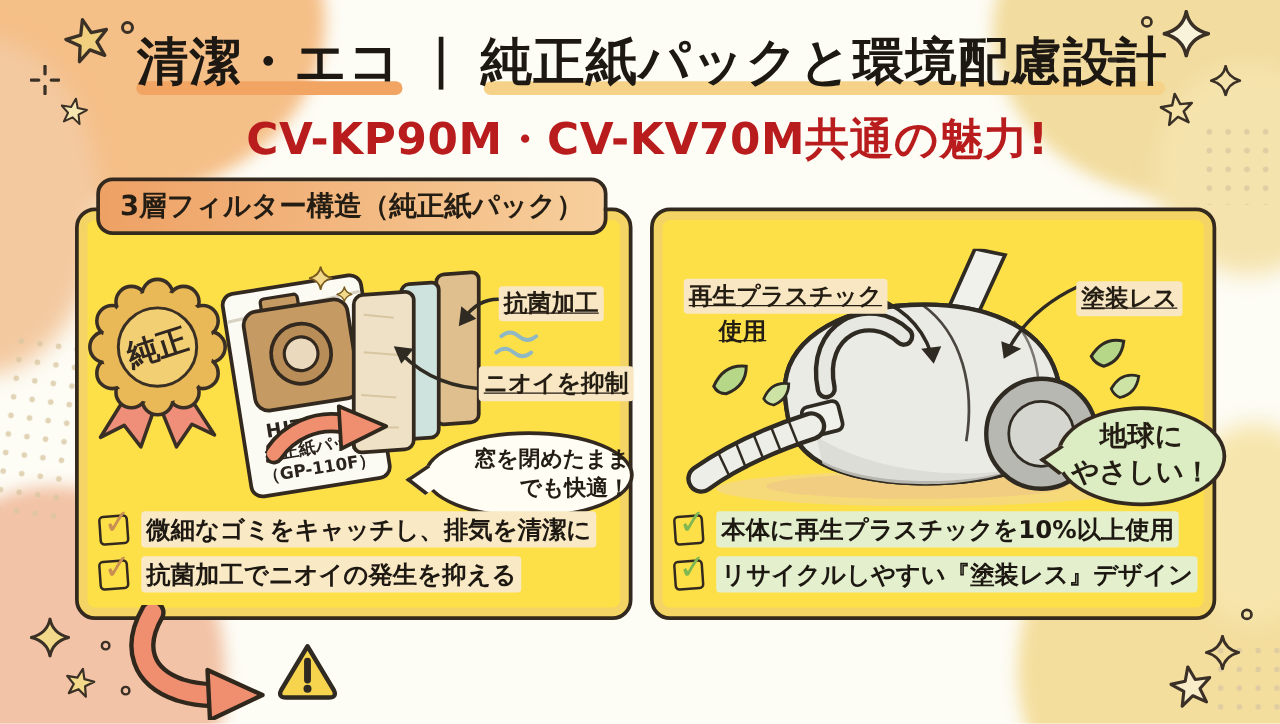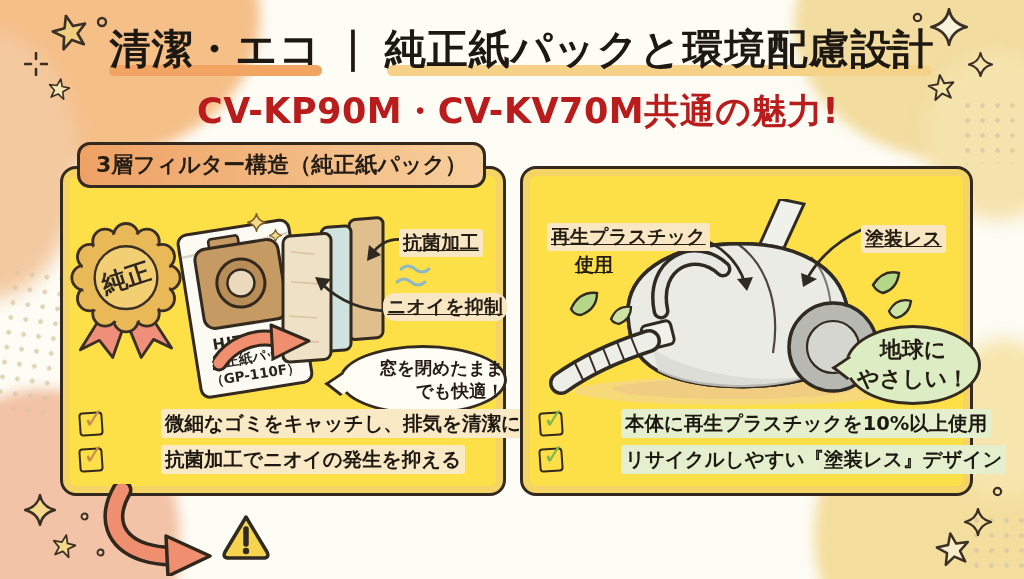--- a/index.html
+++ b/index.html
@@ -42,21 +42,21 @@
   .bubble-paper{left:276px;top:176px;width:162px;height:64px;background:#fffdf4;font-size:17.5px;align-items:flex-end;}
   .bubble-paper .bubble-tail{left:-11px;top:26px;background:#fffdf4;transform:rotate(38deg) skewX(-18deg);}
   .bubble-eco{left:322px;top:156px;width:130px;height:74px;background:#dcedc3;font-size:22px;}
   .bubble-eco .bubble-tail{left:-10px;top:30px;background:#dcedc3;transform:rotate(38deg) skewX(-18deg);}
   .checklist{position:absolute;left:16px;top:240px;display:flex;flex-direction:column;gap:7px;}
   .chk-row{display:flex;align-items:center;gap:10px;}
   .chk{width:20px;height:20px;border:2.5px solid #33291f;border-radius:4px;transform:rotate(-4deg);position:relative;flex:none;}
   .chk::after{content:"✓";position:absolute;left:2px;top:-11px;font-size:27px;font-weight:bold;}
   .chk-orange::after{color:#c98f52;}
   .chk-green::after{color:#7fb753;}
-  .chk-text{font-size:19.5px;font-weight:bold;white-space:nowrap;color:#1d1812;padding:1px 4px;border-radius:3px;margin-left:48px;}
+  .chk-text{font-size:19.5px;font-weight:bold;white-space:nowrap;color:#1d1812;padding:1px 4px;border-radius:3px;}
   .hl-cream-soft{background:#f9e9c5;}
   .hl-green-soft{background:#e4f0cd;}
   
   .warning-row{position:absolute;left:222px;top:514px;display:flex;align-items:center;gap:14px;}
   .warning-text{position:relative;font-size:31px;font-weight:bold;color:#17130e;white-space:nowrap;z-index:0;letter-spacing:.5px;}
   .warning-text::after{content:"";position:absolute;left:8px;right:-4px;bottom:0;height:10px;background:#e8846a;border-radius:6px;opacity:.8;z-index:-1;transform:rotate(-.4deg);}
 </style>
 </head>
 <body>
 
@@ -204,21 +204,21 @@
       </g>
     </svg>
 
     <svg class="abs" style="left:150px;top:146px;" width="102" height="58" viewBox="0 0 102 58">
       <path d="M6 48 C18 30 40 20 62 24" stroke="#30271d" stroke-width="17" fill="none" stroke-linecap="round"></path>
       <path d="M6 48 C18 30 40 20 62 24" stroke="#ef8f70" stroke-width="11" fill="none" stroke-linecap="round"></path>
       <polygon points="58,10 96,26 60,44" fill="#ef8f70" stroke="#30271d" stroke-width="3" stroke-linejoin="round"></polygon>
     </svg>
 
     <span class="mini-label hl-cream" style="left:336px;top:60px;">抗菌加工</span>
-    <span class="mini-label hl-cream" style="left:320px;top:124px;border-radius:12px;">ニオイを抑制</span>
+    <span class="mini-label hl-cream" style="left:320px;top:124px;">ニオイを抑制</span>
 
     <div class="bubble bubble-paper">
       <div class="bubble-tail"></div>
       <span>窓を閉めたまま</span>
       <span>でも快適！</span>
     </div>
 
     <div class="checklist">
       <div class="chk-row">
         <span class="chk chk-orange"></span>

